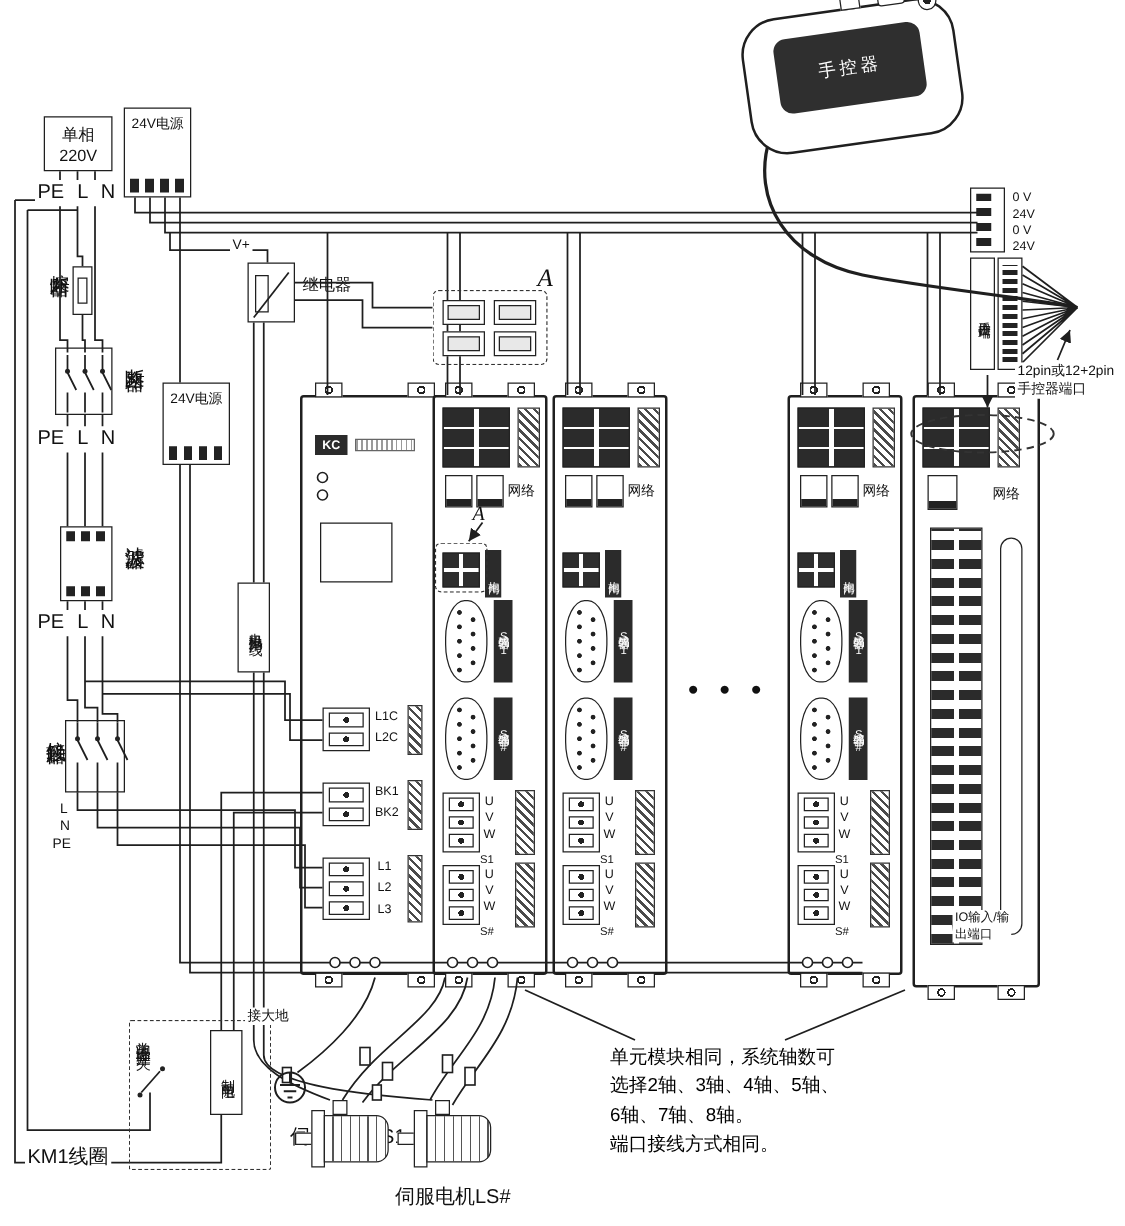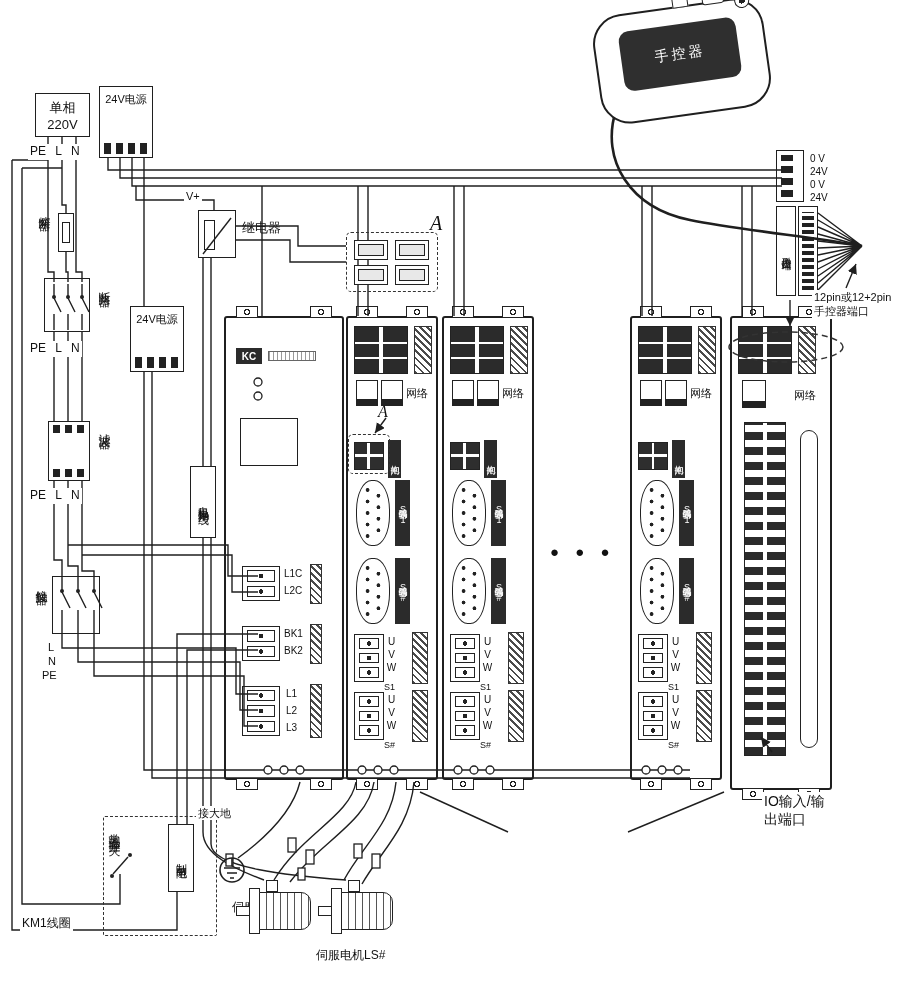--- a/index.html
+++ b/index.html
@@ -1,28 +1,28 @@
 <!DOCTYPE html>
 <html><head>
 <meta charset="utf-8">
 <style>
   * { margin:0; padding:0; box-sizing:border-box; }
   body { background:#fff; }
   #stage { position:relative; width:900px; height:981px; background:#fff; overflow:hidden;
            font-family:"Liberation Sans","DejaVu Sans",sans-serif; color:#111; }
   .box { position:absolute; border:1.5px solid #1f1f1f; background:#fff; }
   .dash { position:absolute; border:1.6px dashed #333; border-radius:5px; background:transparent; z-index:7; }
-  .lbl { position:absolute; font-size:12px; line-height:1.3; color:#111; white-space:pre-line; }
+  .lbl { position:absolute; font-size:16px; line-height:1.3; color:#111; white-space:pre-line; }
   .bgw { background:#fff; padding:0 2px; z-index:8; }
   .wsp { word-spacing:6px; }
   .vlbl { writing-mode:vertical-rl; text-orientation:upright; letter-spacing:2px; }
   .serifA { font-family:"Liberation Serif","DejaVu Serif",serif; font-style:italic; z-index:9; }
   .module { position:absolute; border:2px solid #1f1f1f; border-radius:3px; background:#fff; }
   .axis { top:316px; width:92px; height:464px; }
-  .pm  { left:224px; top:316px; width:120px; height:464px; }
+  .pm  { left:240px; top:316px; width:120px; height:464px; }
   .iom { left:730px; top:316px; width:102px; height:474px; }
   .ear { position:absolute; width:22px; height:12px; border:1.5px solid #222;
          background:#fff radial-gradient(circle at 50% 50%, #fff 0 2px, #222 2px 3.4px, #fff 3.4px); }
   .hatch { position:absolute; border:1px solid #333; background:repeating-linear-gradient(45deg,#4a4a4a 0 2px,#fff 2px 5px); }
   .lightstrip { position:absolute; border:1px solid #666; background:repeating-linear-gradient(90deg,#9a9a9a 0 1px,#fff 1px 4px); }
   .darkstrip { position:absolute; background:#2b2b2b; color:#fff; display:flex; align-items:center; justify-content:center; }
   .darkstrip .vlbl { letter-spacing:1px; }
   .grid6 { position:absolute; border:1.5px solid #222; background-color:#2b2b2b; background-image:
     linear-gradient(90deg, rgba(0,0,0,0) 0, rgba(0,0,0,0) calc(50% - 2px), #fff calc(50% - 2px), #fff calc(50% + 2px), rgba(0,0,0,0) calc(50% + 2px)),
     linear-gradient(0deg, rgba(0,0,0,0) 0, rgba(0,0,0,0) 30%, #fff 30%, #fff 34%, rgba(0,0,0,0) 34%, rgba(0,0,0,0) 64%, #fff 64%, #fff 68%, rgba(0,0,0,0) 68%); }
@@ -325,21 +325,21 @@
       <div class="ear" style="top:-12px;right:10px"></div>
     <div class="ear" style="bottom:-12px;left:10px"></div>
       <div class="ear" style="bottom:-12px;right:10px"></div>
     <div class="grid6" style="left:6px;top:8px;width:54px;height:48px"></div>
     <div class="hatch" style="left:66px;top:8px;width:18px;height:48px"></div>
     <div class="netport" style="left:10px;top:62px;width:24px;height:28px"></div>
     <div class="lbl" style="left:62px;top:70px;font-size:11px">网络</div>
     <div class="iostrip" style="left:12px;top:104px;width:42px;height:334px"></div>
     <div class="slot" style="left:68px;top:112px;width:18px;height:318px"></div>
   </div>
-  <div class="lbl bgw" style="left:762px;top:792px;font-size:14px">IO输入/输
+  <div class="lbl bgw" style="left:762px;top:728px;font-size:10px">IO输入/输
 出端口</div>
 
   <div class="dash" style="left:103px;top:816px;width:114px;height:120px;border-radius:2px"></div>
   <div class="lbl vlbl" style="left:106px;top:824px;height:104px;font-size:12px">常闭温控开关</div>
   <div class="box cbox" style="left:168px;top:824px;width:26px;height:68px;z-index:8">
     <span class="vlbl" style="font-size:11px">制动电阻</span>
   </div>
   <div class="lbl bgw" style="left:196px;top:806px;font-size:11px">接大地</div>
 
   <div class="motor" style="left:236px;top:886px">
@@ -350,20 +350,24 @@
   </div>
   <div class="lbl" style="left:232px;top:900px">伺服电机LS1</div>
   <div class="motor" style="left:318px;top:886px">
     <div class="m-shaft"></div>
     <div class="m-flange"></div>
     <div class="m-body"></div>
     <div class="m-gland"></div>
   </div>
   <div class="lbl" style="left:316px;top:948px">伺服电机LS#</div>
 
+  <div class="lbl" style="left:488px;top:834px;font-size:15px;line-height:1.55;color:#000">单元模块相同，系统轴数可
+选择2轴、3轴、4轴、5轴、
+6轴、7轴、8轴。
+端口接线方式相同。</div>
 
   <svg class="wires" width="900" height="981" viewBox="0 0 900 981">
     <defs>
       <marker id="arr" markerWidth="9" markerHeight="9" refX="7" refY="3.5" orient="auto">
         <path d="M0,0 L7,3.5 L0,7 Z" fill="#1f1f1f"></path>
       </marker>
     </defs>
     <g stroke="#1f1f1f" stroke-width="1.4" fill="none">
       <path d="M48,137 L48,272 L54,272 L54,282"></path>
       <path d="M62,137 L62,205 L66,205 L66,213"></path>

